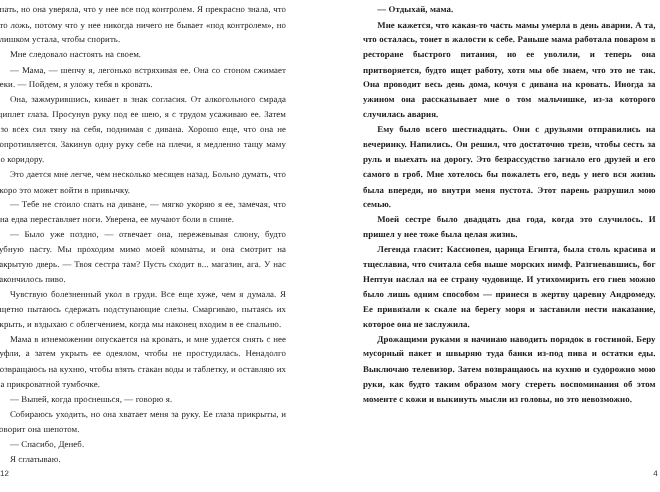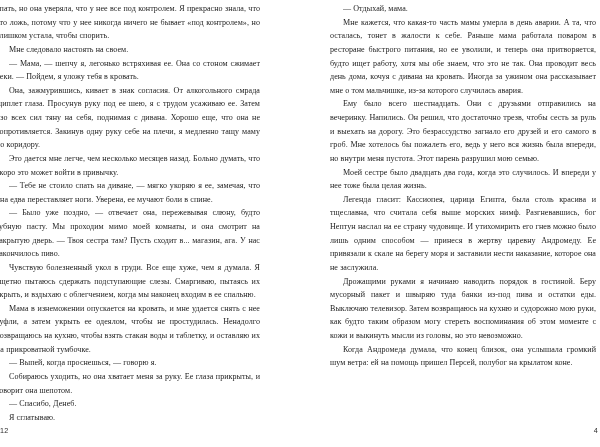--- a/index.html
+++ b/index.html
@@ -52,20 +52,21 @@
     word-spacing: 0.1px;
     -webkit-font-smoothing: antialiased;
   }
   #page-left .textblock {
     left: -4px;
     width: 264px;
   }
   #page-right .textblock {
     left: 0px;
     width: 266px;
+    font-weight: bold;
   }
 
   .textblock p {
     margin: 0;
     text-indent: 13px;
     text-align: justify;
     hyphens: manual;
   }
   
   .textblock p.cont {
@@ -110,21 +111,20 @@
         <p>Я сглатываю.</p>
       </div>
     <div class="folio">12</div>
   </div>
 
   <div class="page" id="page-right">
     <div class="textblock" id="right-text">
         <p>— Отдыхай, мама.</p>
         <p>Мне кажется, что какая-то часть мамы умерла в день аварии. А та, что осталась, тонет в жалости к себе. Раньше мама работала поваром в ресторане быстрого питания, но ее уволили, и теперь она притворяется, будто ищет работу, хотя мы обе знаем, что это не так. Она проводит весь день дома, кочуя с дивана на кровать. Иногда за ужином она рассказывает мне о том мальчишке, из-за которого случилась авария.</p>
         <p>Ему было всего шестнадцать. Они с друзьями отправились на вечеринку. Напились. Он решил, что достаточно трезв, чтобы сесть за руль и выехать на дорогу. Это безрассудство загнало его друзей и его самого в гроб. Мне хотелось бы пожалеть его, ведь у него вся жизнь была впереди, но внутри меня пустота. Этот парень разрушил мою семью.</p>
-        <p>Моей сестре было двадцать два года, когда это случилось. И впереди у нее тоже была целая жизнь.</p>
+        <p>Моей сестре было двадцать два года, когда это случилось. И пришел у нее тоже была целая жизнь.</p>
         <p>Легенда гласит: Кассиопея, царица Египта, была столь красива и тщеславна, что считала себя выше морских нимф. Разгневавшись, бог Нептун наслал на ее страну чудовище. И утихомирить его гнев можно было лишь одним способом — принеся в жертву царевну Андромеду. Ее привязали к скале на берегу моря и заставили нести наказание, которое она не заслужила.</p>
         <p>Дрожащими руками я начинаю наводить порядок в гостиной. Беру мусорный пакет и швыряю туда банки из-под пива и остатки еды. Выключаю телевизор. Затем возвращаюсь на кухню и судорожно мою руки, как будто таким образом могу стереть воспоминания об этом моменте с кожи и выкинуть мысли из головы, но это невозможно.</p>
-        <p>Когда Андромеда думала, что конец близок, она услышала громкий шум ветра: ей на помощь пришел Персей, полубог на крылатом коне.</p>
       </div>
     <div class="folio">4</div>
   </div>
 
 </div>
 
 </body></html>

